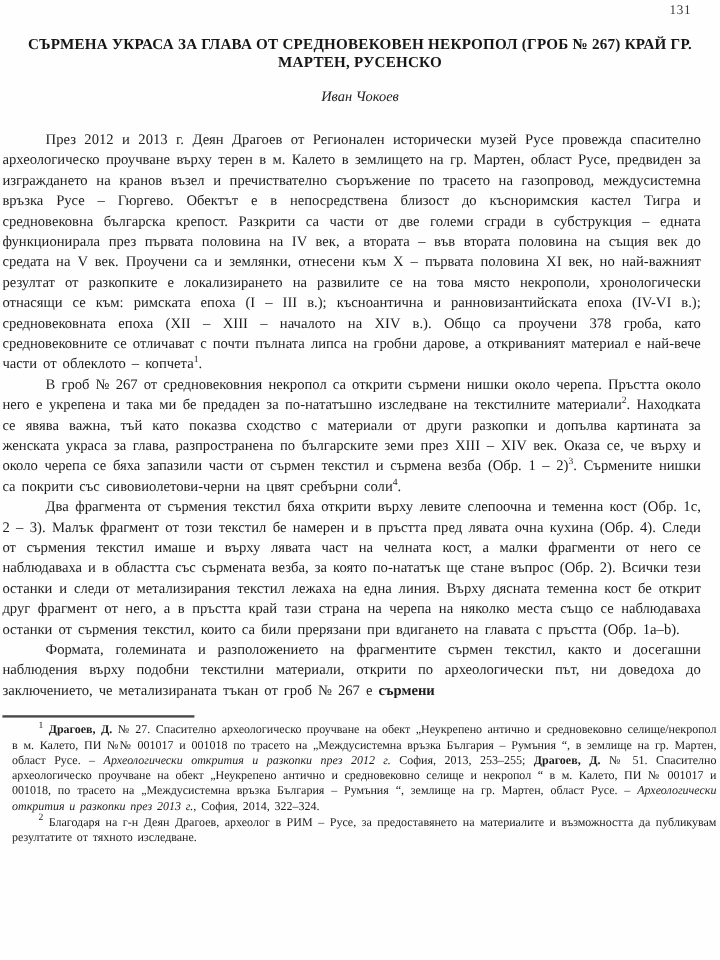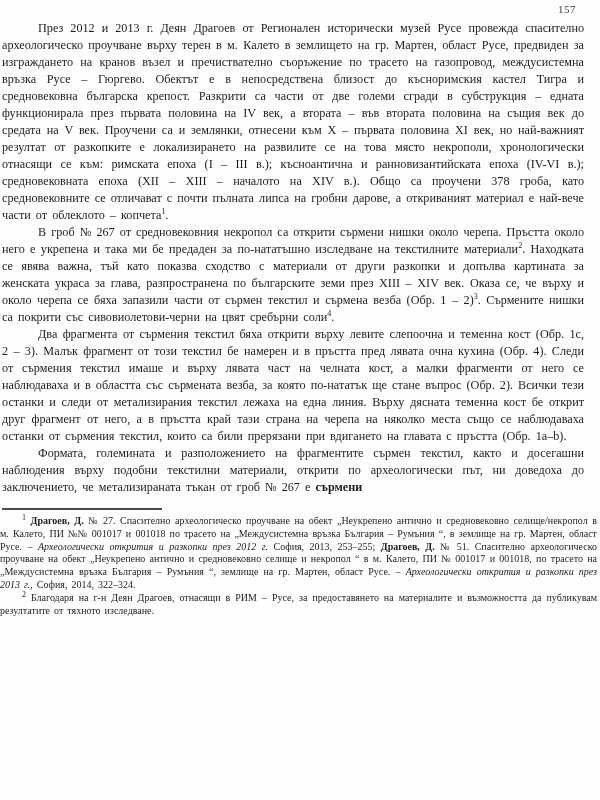--- a/index.html
+++ b/index.html
@@ -57,47 +57,49 @@
     line-height: 0;
     vertical-align: super;
   }
   .footnote-rule {
     width: 160px;
     border: none;
     border-top: 2px solid #4a4a4a;
     margin: 12px 0 5px 2px;
   }
   .footnotes {
-    margin: 0 3px 0 0;
+    margin: 0 3px 0 10px;
     font-size: 10px;
     line-height: 12.8px;
     text-align: justify;
     word-spacing: 1.5px;
   }
   .footnotes p {
     margin: 0;
     text-indent: 22px;
   }
 </style>
 </head>
 <body>
 
 <div class="page">
 
-  <div class="page-number">157</div>
+  <div class="page-number">131</div>
 
+  <h1 class="title">СЪРМЕНА УКРАСА ЗА ГЛАВА ОТ СРЕДНОВЕКОВЕН НЕКРОПОЛ (ГРОБ № 267) КРАЙ ГР. МАРТЕН, РУСЕНСКО</h1>
 
+  <div class="author">Иван Чокоев</div>
 
   <div class="body-text">
     <p><span>През 2012 и 2013 г. Деян Драгоев от Регионален исторически музей Русе провежда спасително археологическо проучване върху терен в м. Калето в землището на гр. Мартен, област Русе, предвиден за изграждането на кранов възел и пречиствателно съоръжение по трасето на газопровод, междусистемна връзка Русе – Гюргево. Обектът е в непосредствена близост до късноримския кастел Тигра и средновековна българска крепост. Разкрити са части от две големи сгради в субструкция – едната функционирала през първата половина на IV век, а втората – във втората половина на същия век до средата на V век. Проучени са и землянки, отнесени към X – първата половина XI век, но най-важният резултат от разкопките е локализирането на развилите се на това място некрополи, хронологически отнасящи се към: римската епоха (I – III в.); късноантична и ранновизантийската епоха (IV-VI в.); средновековната епоха (XII – XIII – началото на XIV в.). Общо са проучени 378 гроба, като средновековните се отличават с почти пълната липса на гробни дарове, а откриваният материал е най-вече части от облеклото – копчета</span><sup>1</sup><span>.</span></p>
     <p><span>В гроб № 267 от средновековния некропол са открити сърмени нишки около черепа. Пръстта около него е укрепена и така ми бе предаден за по-нататъшно изследване на текстилните материали</span><sup>2</sup><span>. Находката се явява важна, тъй като показва сходство с материали от други разкопки и допълва картината за женската украса за глава, разпространена по българските земи през XIII – XIV век. Оказа се, че върху и около черепа се бяха запазили части от сърмен текстил и сърмена везба (Обр. 1 – 2)</span><sup>3</sup><span>. Сърмените нишки са покрити със сивовиолетови-черни на цвят сребърни соли</span><sup>4</sup><span>.</span></p>
     <p><span>Два фрагмента от сърмения текстил бяха открити върху левите слепоочна и теменна кост (Обр. 1с, 2 – 3). Малък фрагмент от този текстил бе намерен и в пръстта пред лявата очна кухина (Обр. 4). Следи от сърмения текстил имаше и върху лявата част на челната кост, а малки фрагменти от него се наблюдаваха и в областта със сърмената везба, за която по-нататък ще стане въпрос (Обр. 2). Всички тези останки и следи от метализирания текстил лежаха на една линия. Върху дясната теменна кост бе открит друг фрагмент от него, а в пръстта край тази страна на черепа на няколко места също се наблюдаваха останки от сърмения текстил, които са били прерязани при вдигането на главата с пръстта (Обр. 1a–b).</span></p>
     <p><span>Формата, големината и разположението на фрагментите сърмен текстил, както и досегашни наблюдения върху подобни текстилни материали, открити по археологически път, ни доведоха до заключението, че метализираната тъкан от гроб № 267 е </span><b>сърмени</b></p>
   </div>
 
   <hr class="footnote-rule">
 
   <div class="footnotes">
     <p><sup>1</sup><span> </span><b>Драгоев, Д.</b><span> № 27. Спасително археологическо проучване на обект „Неукрепено антично и средновековно селище/некропол в м. Калето, ПИ №№ 001017 и 001018 по трасето на „Междусистемна връзка България – Румъния “, в землище на гр. Мартен, област Русе. – </span><i>Археологически открития и разкопки през 2012 г.</i><span> София, 2013, 253–255; </span><b>Драгоев, Д.</b><span> № 51. Спасително археологическо проучване на обект „Неукрепено антично и средновековно селище и некропол “ в м. Калето, ПИ № 001017 и 001018, по трасето на „Междусистемна връзка България – Румъния “, землище на гр. Мартен, област Русе. – </span><i>Археологически открития и разкопки през 2013 г.</i><span>, София, 2014, 322–324.</span></p>
-    <p><sup>2</sup><span> Благодаря на г-н Деян Драгоев, отнасящи в РИМ – Русе, за предоставянето на материалите и възможността да публикувам резултатите от тяхното изследване.</span></p>
+    <p><sup>2</sup><span> Благодаря на г-н Деян Драгоев, археолог в РИМ – Русе, за предоставянето на материалите и възможността да публикувам резултатите от тяхното изследване.</span></p>
   </div>
 
 </div>
 
 </body></html>

